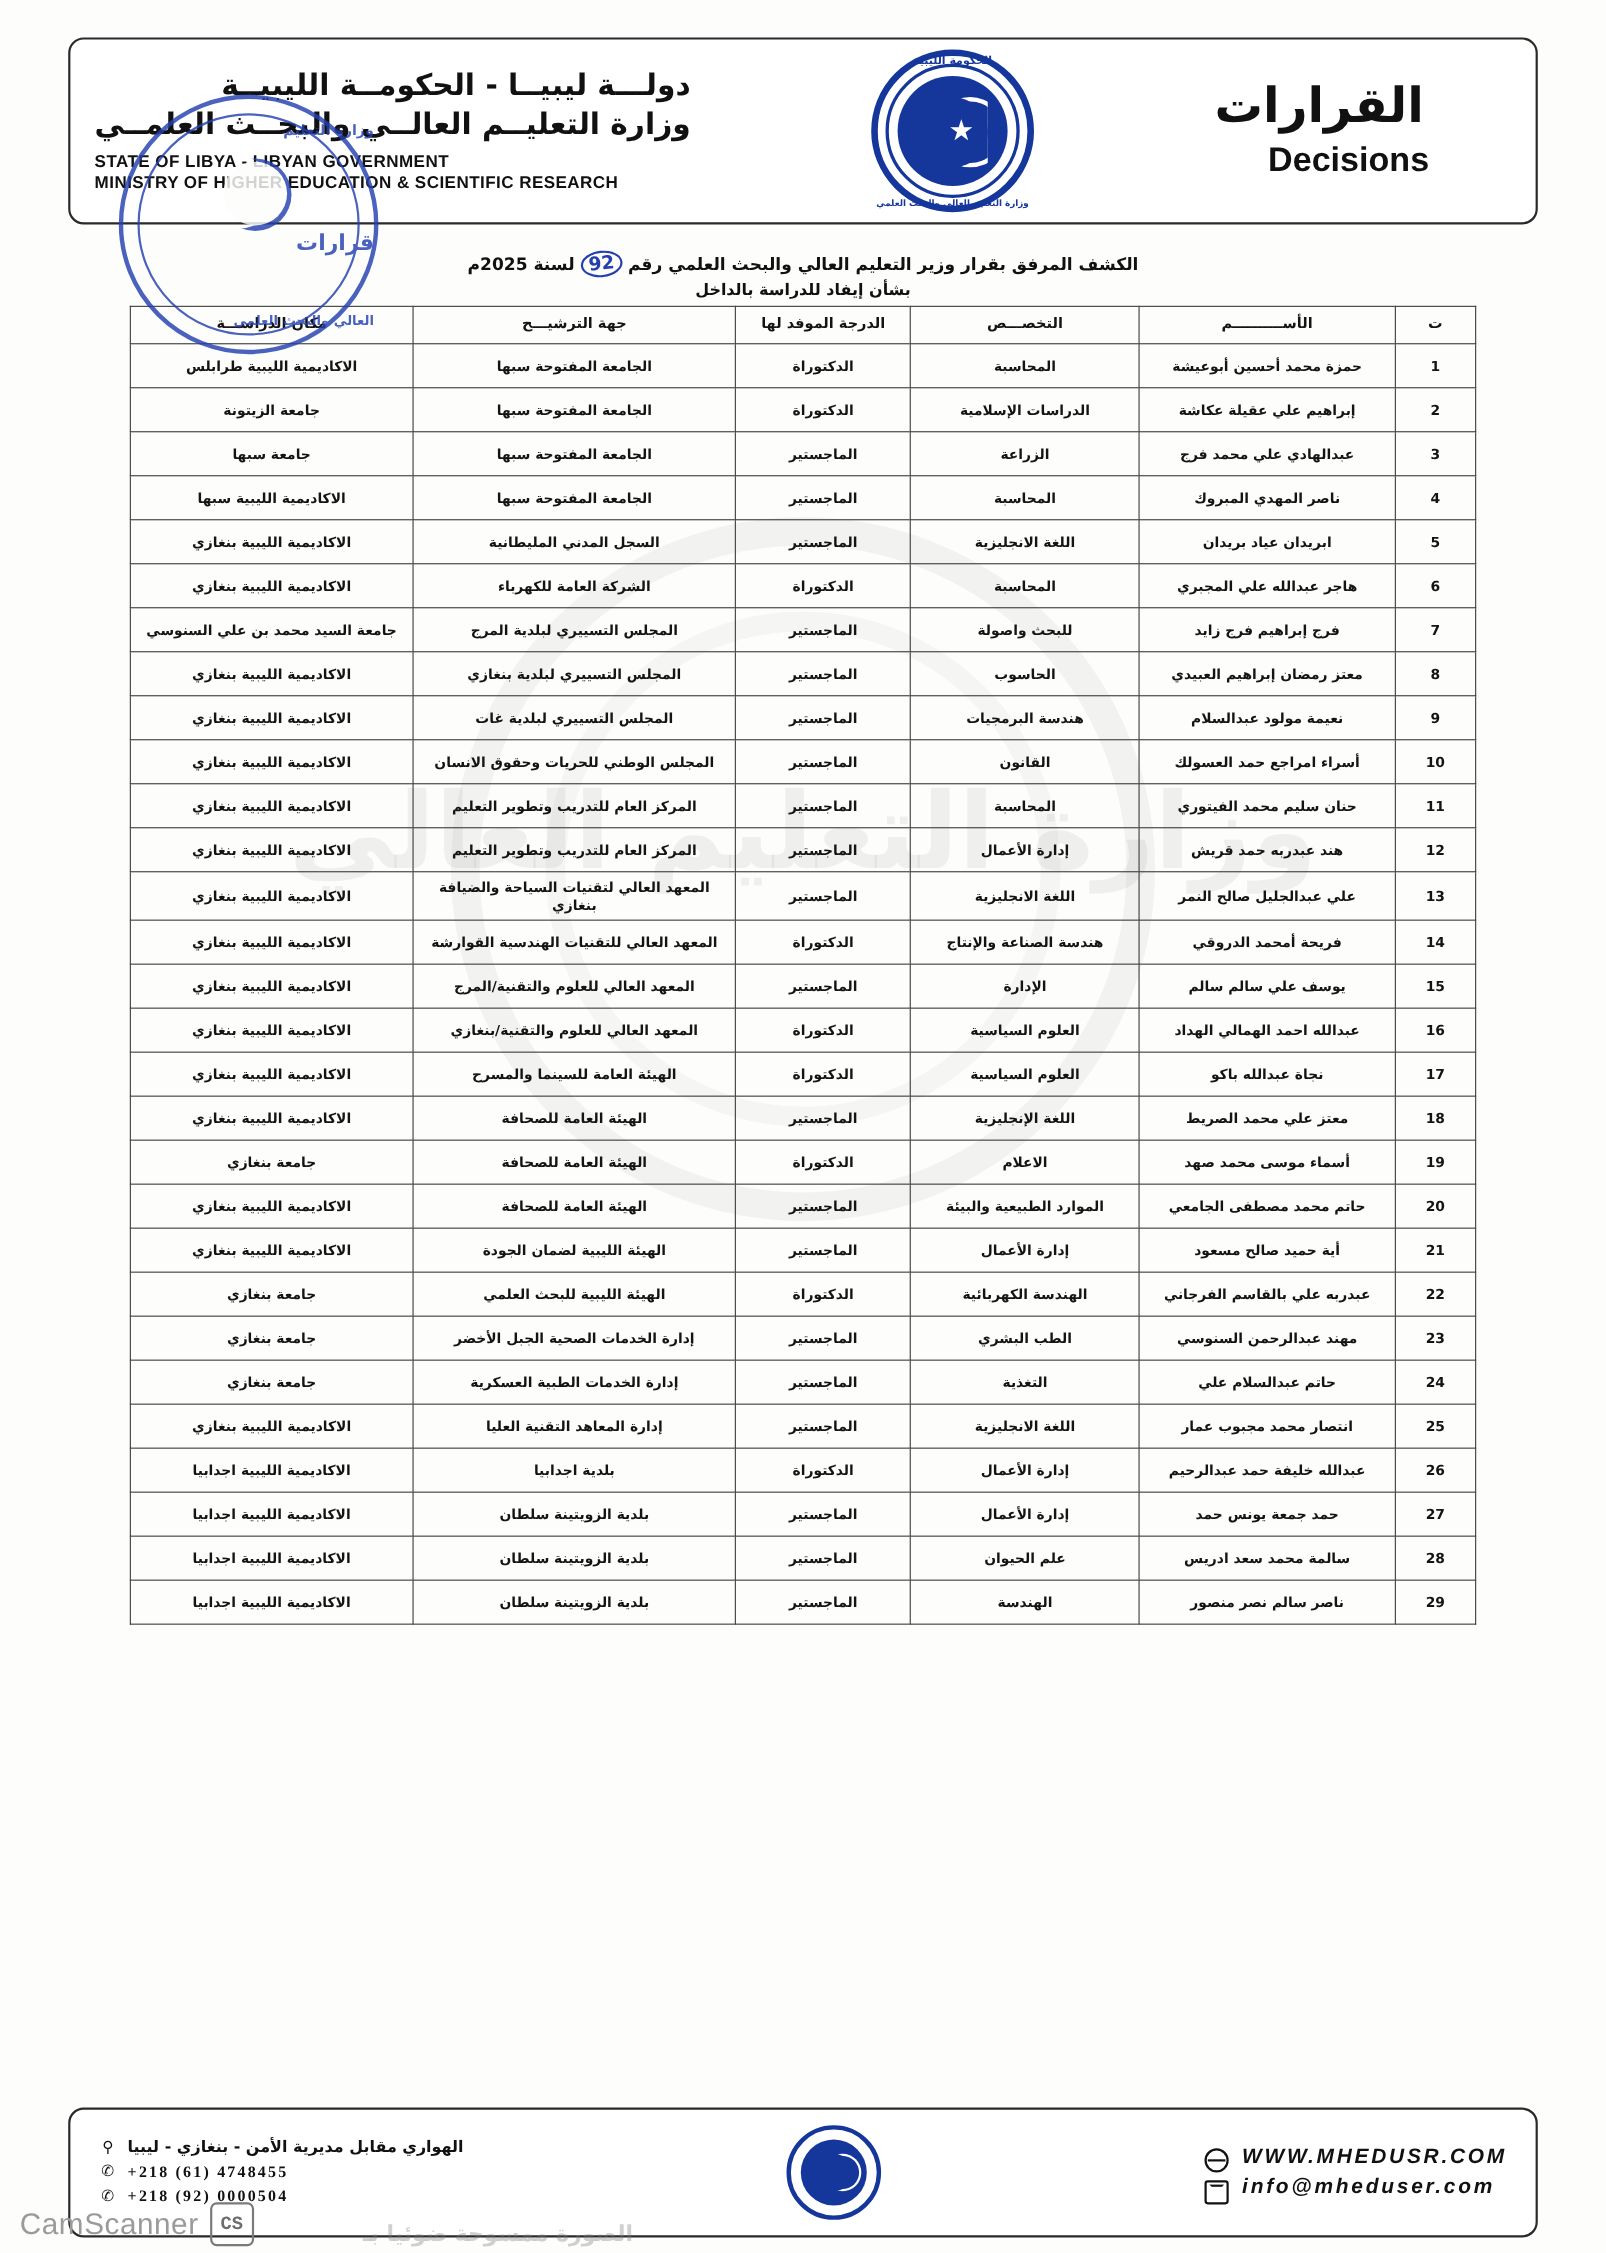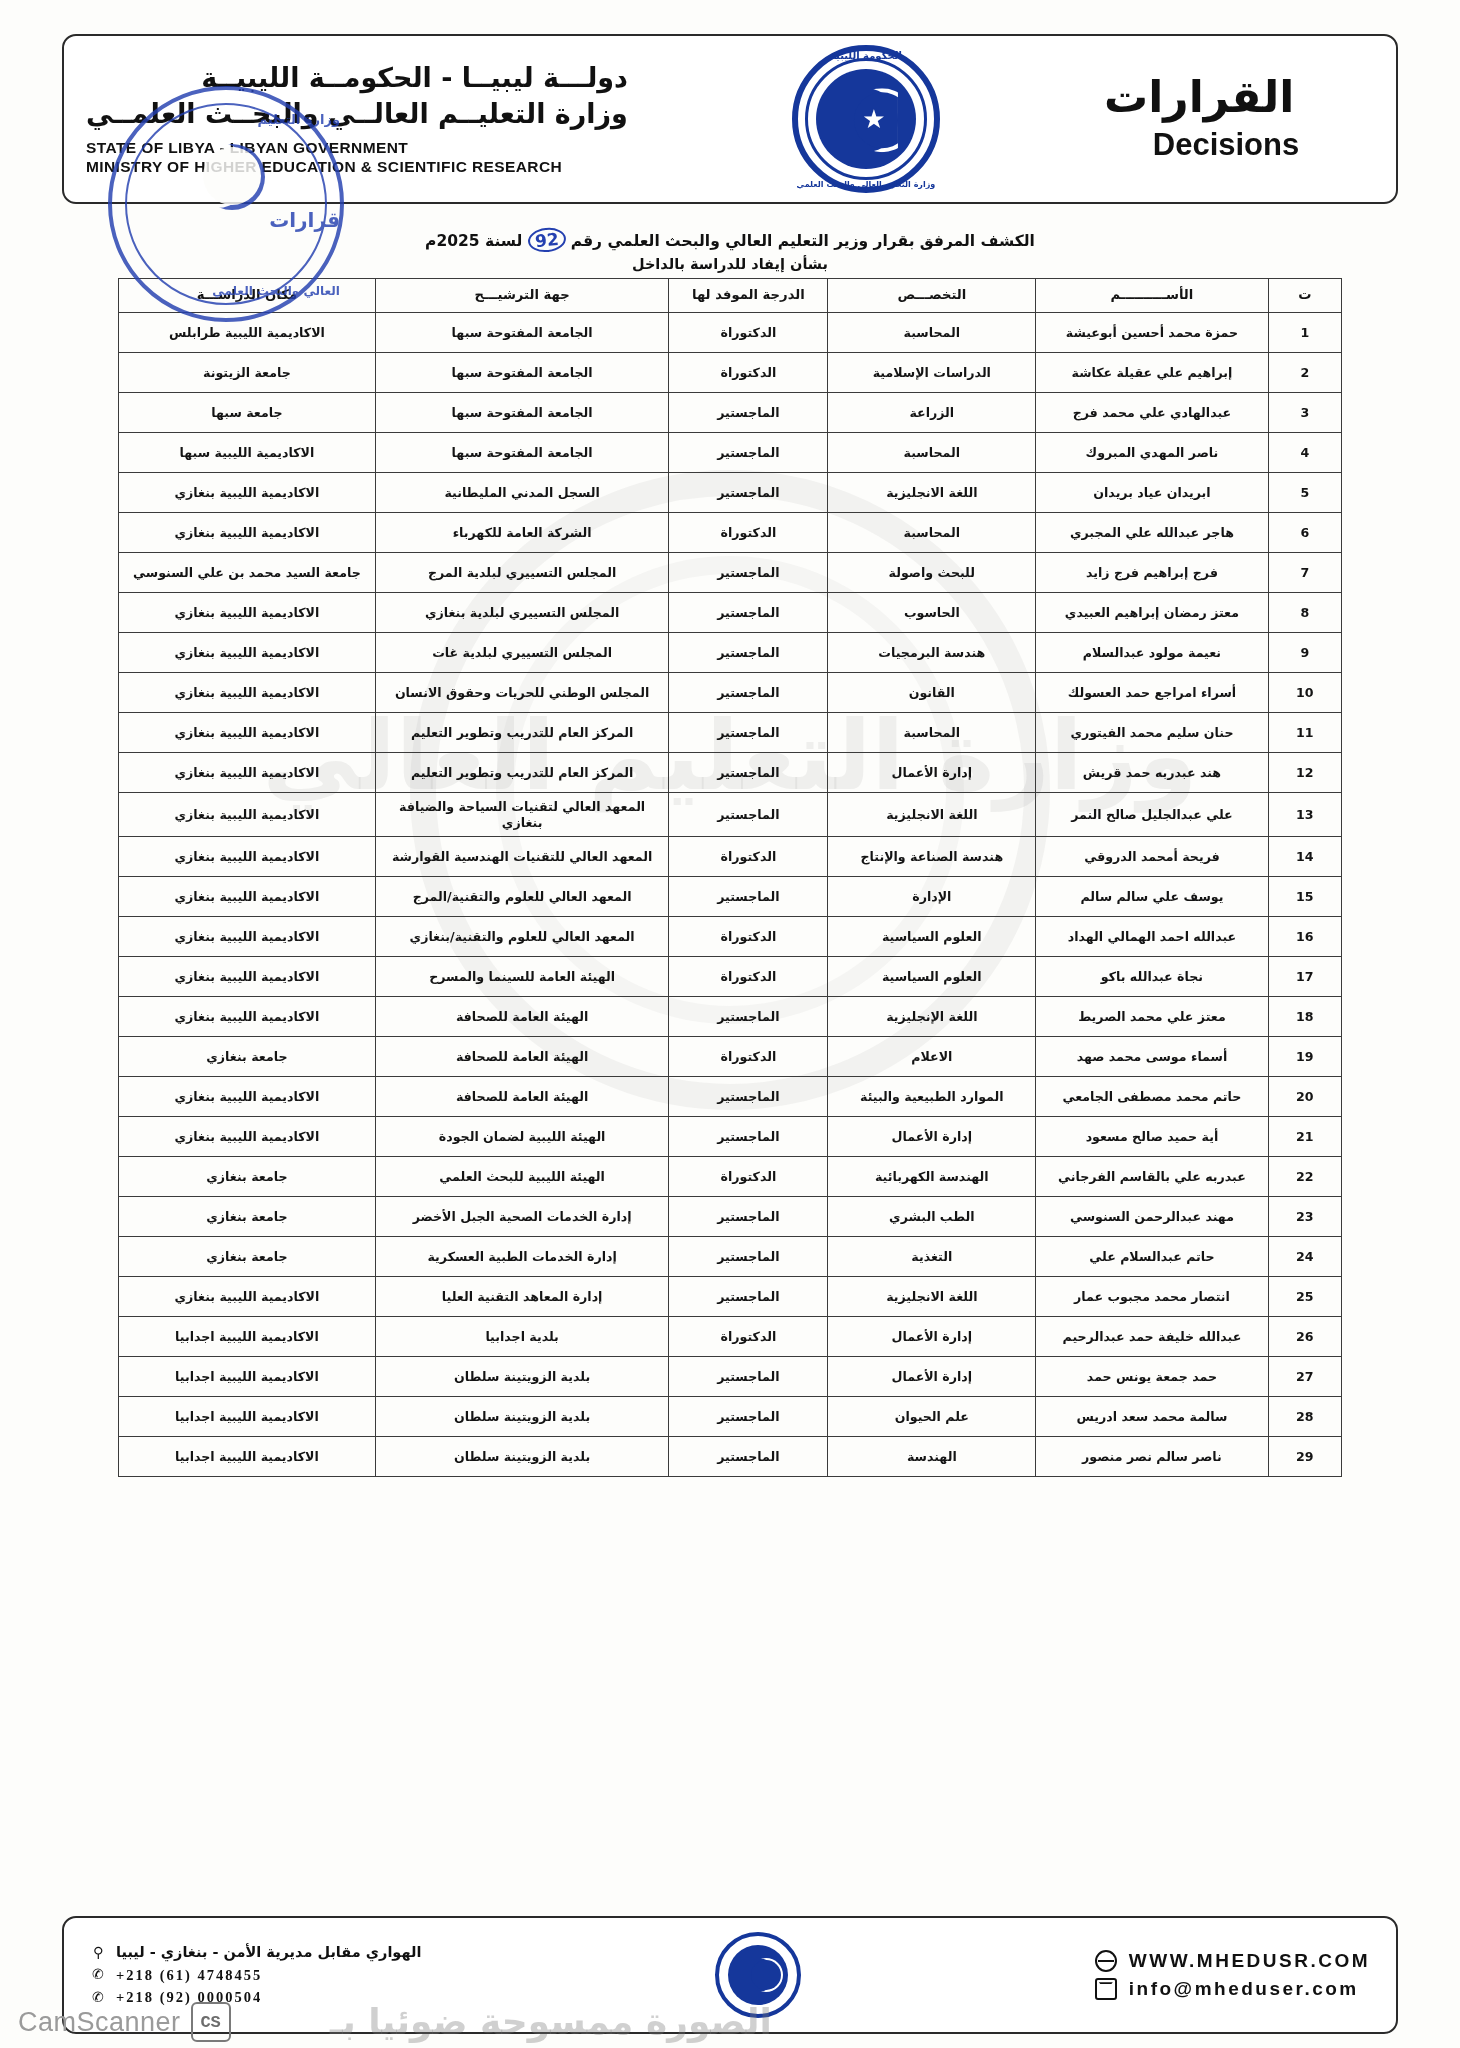--- a/index.html
+++ b/index.html
@@ -336,21 +336,21 @@
   .f-web {
     direction: ltr;
     text-align: left;
     font-family: "Liberation Sans", sans-serif;
     font-size: 19px;
     font-weight: bold;
     letter-spacing: 2.5px;
     line-height: 1.5;
   }
   .f-web .row {
-    display: flex; align-items: center; gap: 12px;
+    display: flex; align-items: flex-end; gap: 12px; font-style: italic;
   }
   .f-web .ico {
     width: 22px; height: 22px;
     border-radius: 50%;
     border: 2px solid #111;
     display: inline-block;
     position: relative;
     flex: 0 0 22px;
   }
   .f-web .ico::before {
@@ -420,21 +420,21 @@
     font-family: "Liberation Sans", sans-serif;
     font-size: 27px;
     color: #9a9a9a;
     letter-spacing: .5px;
     white-space: nowrap;
   }
   .scan-wm {
     position: absolute;
     left: 330px; bottom: 6px;
     direction: rtl;
-    font-size: 36px;
+    font-size: 20px;
     font-weight: bold;
     color: rgba(120,120,120,0.35);
     z-index: 19;
     white-space: nowrap;
     margin-top: 29px;
   }
 </style>
 </head>
 <body>
 

